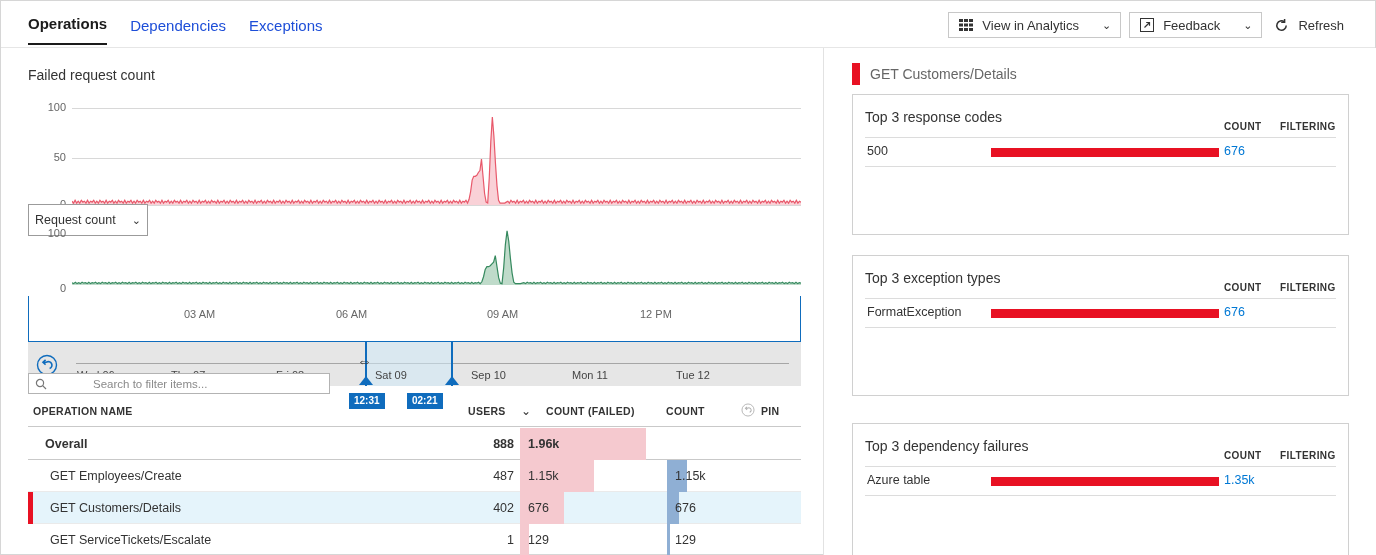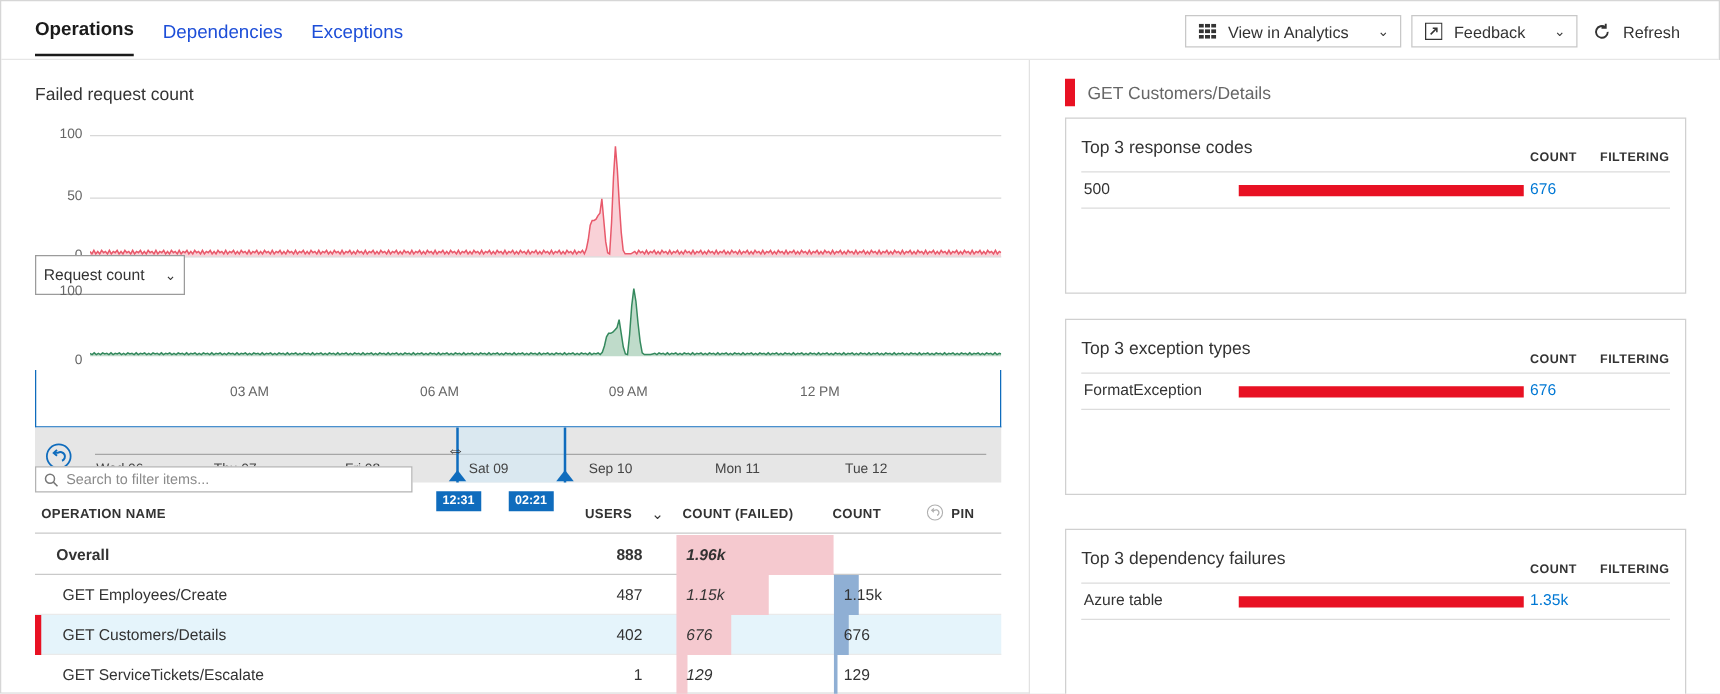--- a/index.html
+++ b/index.html
@@ -74,21 +74,21 @@
   }
   .handle-lbl {
     position: absolute; background: #0f6cbd; color: #fff;
     font-size: 10px; font-weight: bold; padding: 2px 5px 3px; white-space: nowrap;
   }
   .hcursor { position: absolute; font-size: 15px; color: #333; }
 
   
   .search {
     position: absolute; left: 27px; top: 325px; width: 302px; height: 21px;
-    border: 1px solid #b3b3b3; background: #fff; display: flex; align-items: center; padding: 0 6px;
+    border: 1px solid #b3b3b3; background: #fff; display: flex; align-items: center; padding: 0 6px; gap: 40px;
   }
   .search input {
     border: none; outline: none; flex: 1; font-size: 11.5px; color: #555;
     font-family: "Liberation Sans", sans-serif; background: transparent;
   }
   .search input::placeholder { color: #8a8a8a; }
 
   .thead {
     position: absolute; left: 27px; top: 355px; width: 773px; height: 24px;
     border-bottom: 1px solid #c9c9c9;
@@ -97,21 +97,21 @@
 
   .trow { position: absolute; left: 27px; width: 773px; height: 32px; border-bottom: 1px solid #eaeaea; }
   .trow.sel { background: #e5f4fb; }
   .trow .name { position: absolute; left: 22px; top: 9px; font-size: 12.5px; color: #333; white-space: nowrap; }
   .trow.overall .name { left: 17px; font-weight: bold; }
   .trow .users { position: absolute; left: 436px; width: 50px; text-align: right; top: 9px; font-size: 12.5px; }
   .trow.overall .users { font-weight: bold; }
   .redmark { position: absolute; left: 0; top: 0; width: 5px; height: 32px; background: #e81123; }
 
   .cellwrap { position: absolute; top: 0; height: 32px; overflow: hidden; }
-  .cellwrap.failed { left: 513px; width: 126px; font-style: italic; }
+  .cellwrap.failed { left: 492px; width: 126px; }
   .cellwrap.count  { left: 639px; width: 134px; }
   .bar { position: absolute; left: 0; top: 0; height: 32px; }
   .bar.pink { background: #f5c9cf; }
   .bar.blue { background: #8fafd4; }
   .bar.thin { min-width: 3px; }
   .cellval { position: absolute; left: 8px; top: 9px; font-size: 12.5px; color: #333; }
   .trow.overall .cellval { font-weight: bold; }
 
   .vdiv { position: absolute; left: 822px; top: 47px; width: 1px; height: 507px; background: #e2e2e2; }
 

